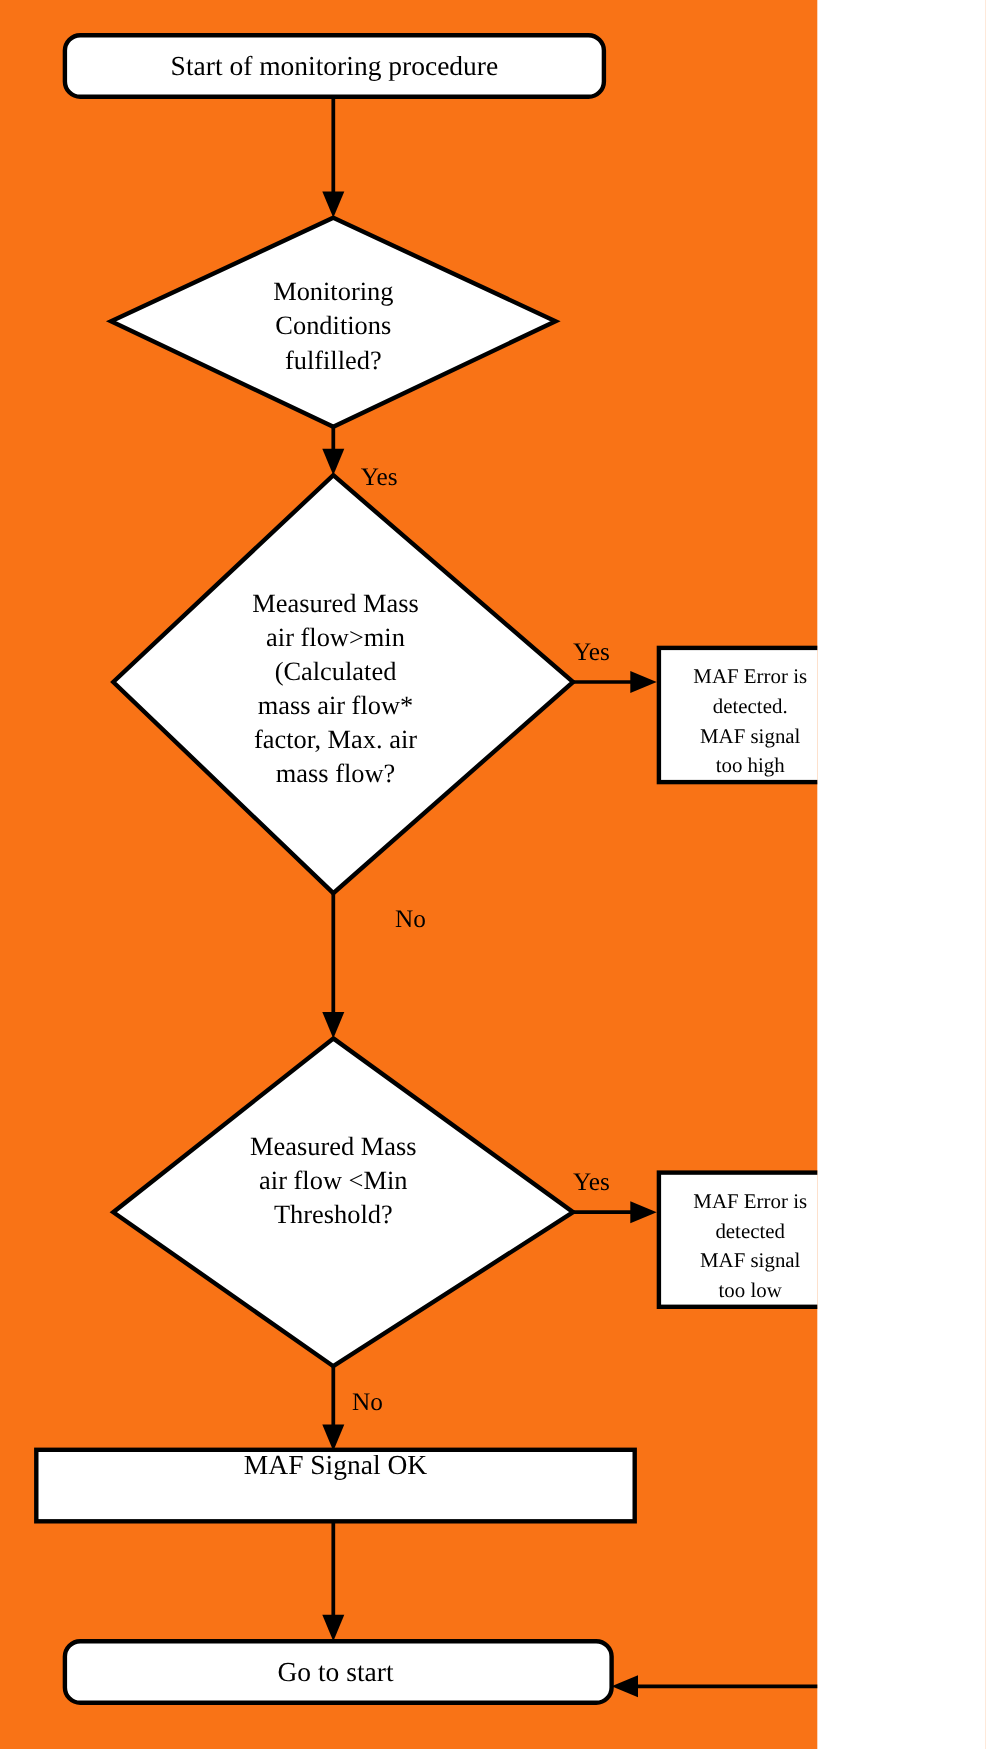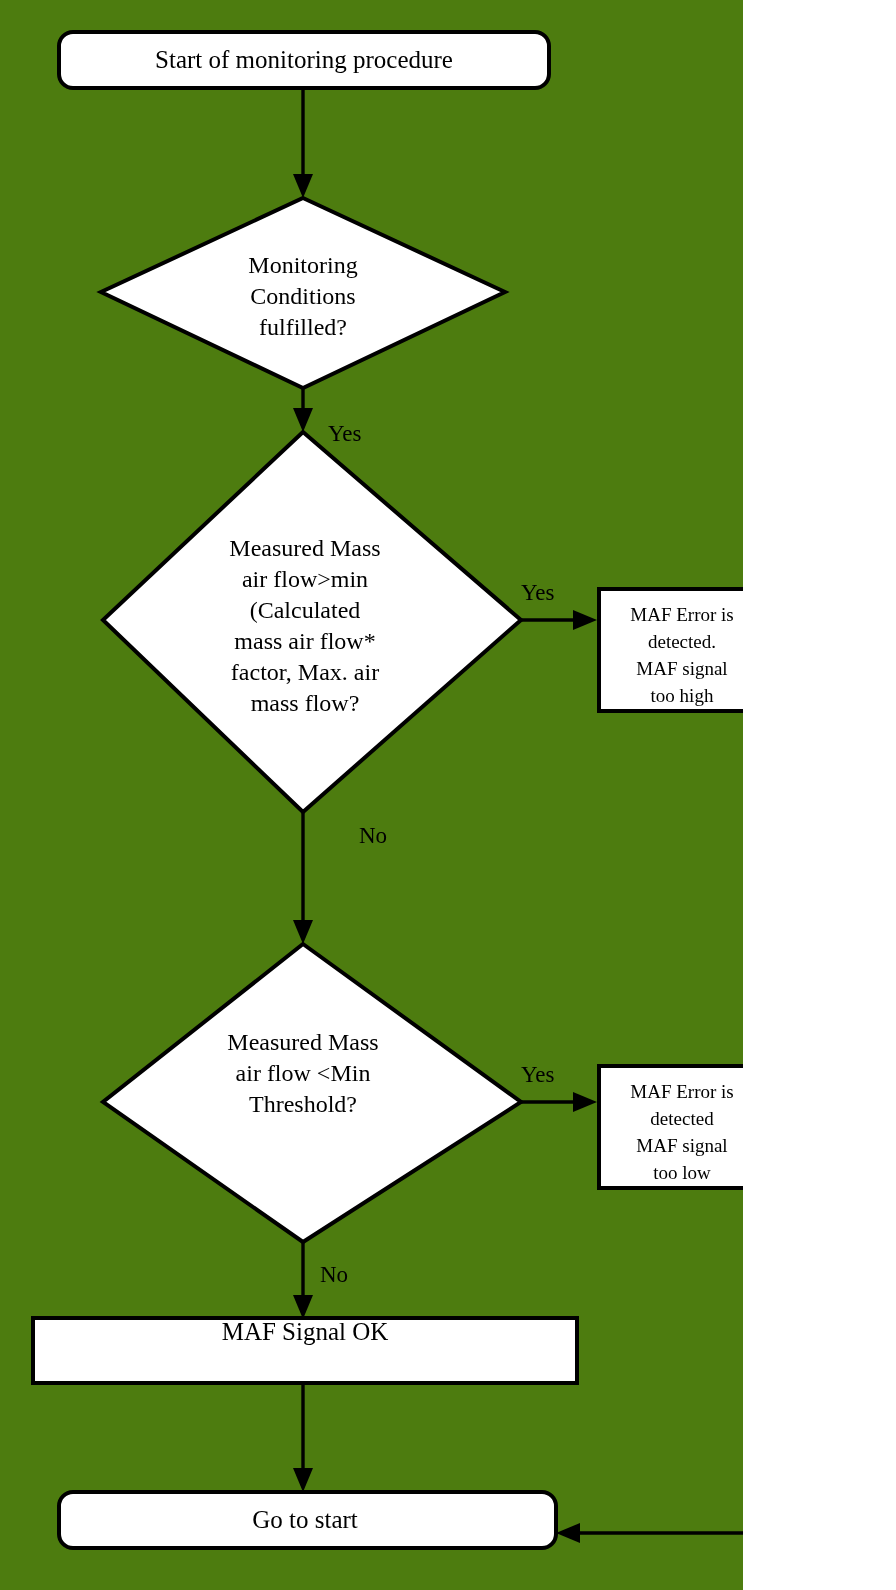--- a/index.html
+++ b/index.html
@@ -11,21 +11,21 @@
     width: 896px;
     height: 1590px;
     font-family: "Liberation Serif", "DejaVu Serif", serif;
     color: #000000;
   }
   #flowchart-root {
     position: relative;
     width: 743px;
     height: 1590px;
     overflow: hidden;
-    background: #4d7c0f;
+    background: #f97316;
   }
   svg.chart-canvas {
     position: absolute;
     left: 0;
     top: 0;
     width: 896px;
     height: 1590px;
     display: block;
   }
   .shape-stroke {

